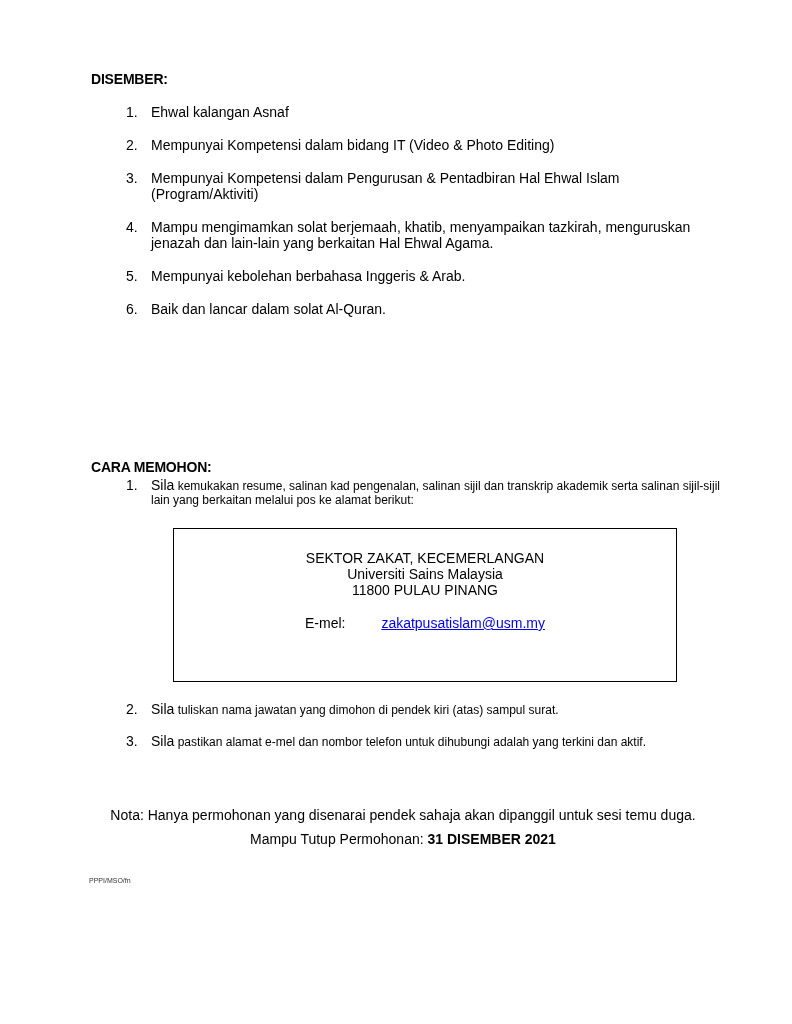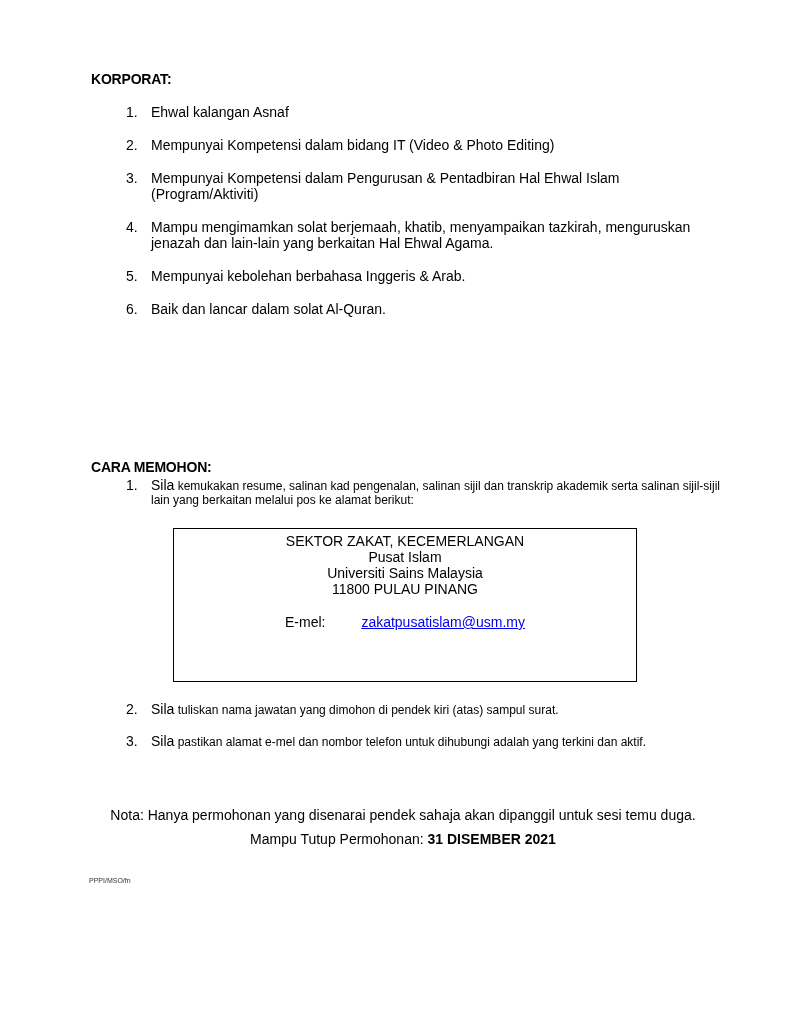--- a/index.html
+++ b/index.html
@@ -54,28 +54,28 @@
       font-size: 14px;
     }
     .list-item.small .lead {
       font-size: 14px;
       font-weight: normal;
     }
     .address-box {
       position: absolute;
       left: 173px;
       top: 528px;
-      width: 464px;
+      width: 504px;
       height: 154px;
       border: 1.5px solid #000000;
       box-sizing: border-box;
       text-align: center;
       font-size: 14px;
       line-height: 16px;
-      padding-top: 4px;
+      padding-top: 21px;
     }
     .address-box .line {
       display: block;
     }
     .address-box .email-row {
       margin-top: 17px;
       display: block;
     }
     .address-box a {
       color: #0000ee;
@@ -98,21 +98,21 @@
       top: 877px;
       font-size: 7px;
       color: #333333;
     }
   </style>
 </head>
 <body>
 
 <div class="page">
 
-  <div class="heading" style="top:71px;">KORPORAT:</div>
+  <div class="heading" style="top:71px;">DISEMBER:</div>
 
   <div class="list-item" style="top:104px;">
     <span class="num">1.</span>
     <span class="txt">Ehwal kalangan Asnaf</span>
   </div>
 
   <div class="list-item" style="top:137px;">
     <span class="num">2.</span>
     <span class="txt">Mempunyai Kompetensi dalam bidang IT (Video &amp; Photo Editing)</span>
   </div>
@@ -139,21 +139,20 @@
 
   <div class="heading" style="top:444px;margin-top:15px;">CARA MEMOHON:</div>
 
   <div class="list-item small" style="top:478px; width:600px;">
     <span class="num">1.</span>
     <span class="txt"><span class="lead">Sila</span><span> kemukakan resume, salinan kad pengenalan, salinan sijil dan transkrip akademik serta salinan sijil-sijil lain yang berkaitan melalui pos ke alamat berikut:</span></span>
   </div>
 
   <div class="address-box">
     <span class="line">SEKTOR ZAKAT, KECEMERLANGAN</span>
-    <span class="line">Pusat Islam</span>
     <span class="line">Universiti Sains Malaysia</span>
     <span class="line">11800 PULAU PINANG</span>
     <span class="email-row"><span>E-mel: </span><a href="mailto:zakatpusatislam@usm.my" style="color: rgb(0, 0, 238); margin-left: 32px;">zakatpusatislam@usm.my</a></span>
   </div>
 
   <div class="list-item small" style="top:702px;">
     <span class="num">2.</span>
     <span class="txt"><span class="lead">Sila</span><span> tuliskan nama jawatan yang dimohon di pendek kiri (atas) sampul surat.</span></span>
   </div>
 

